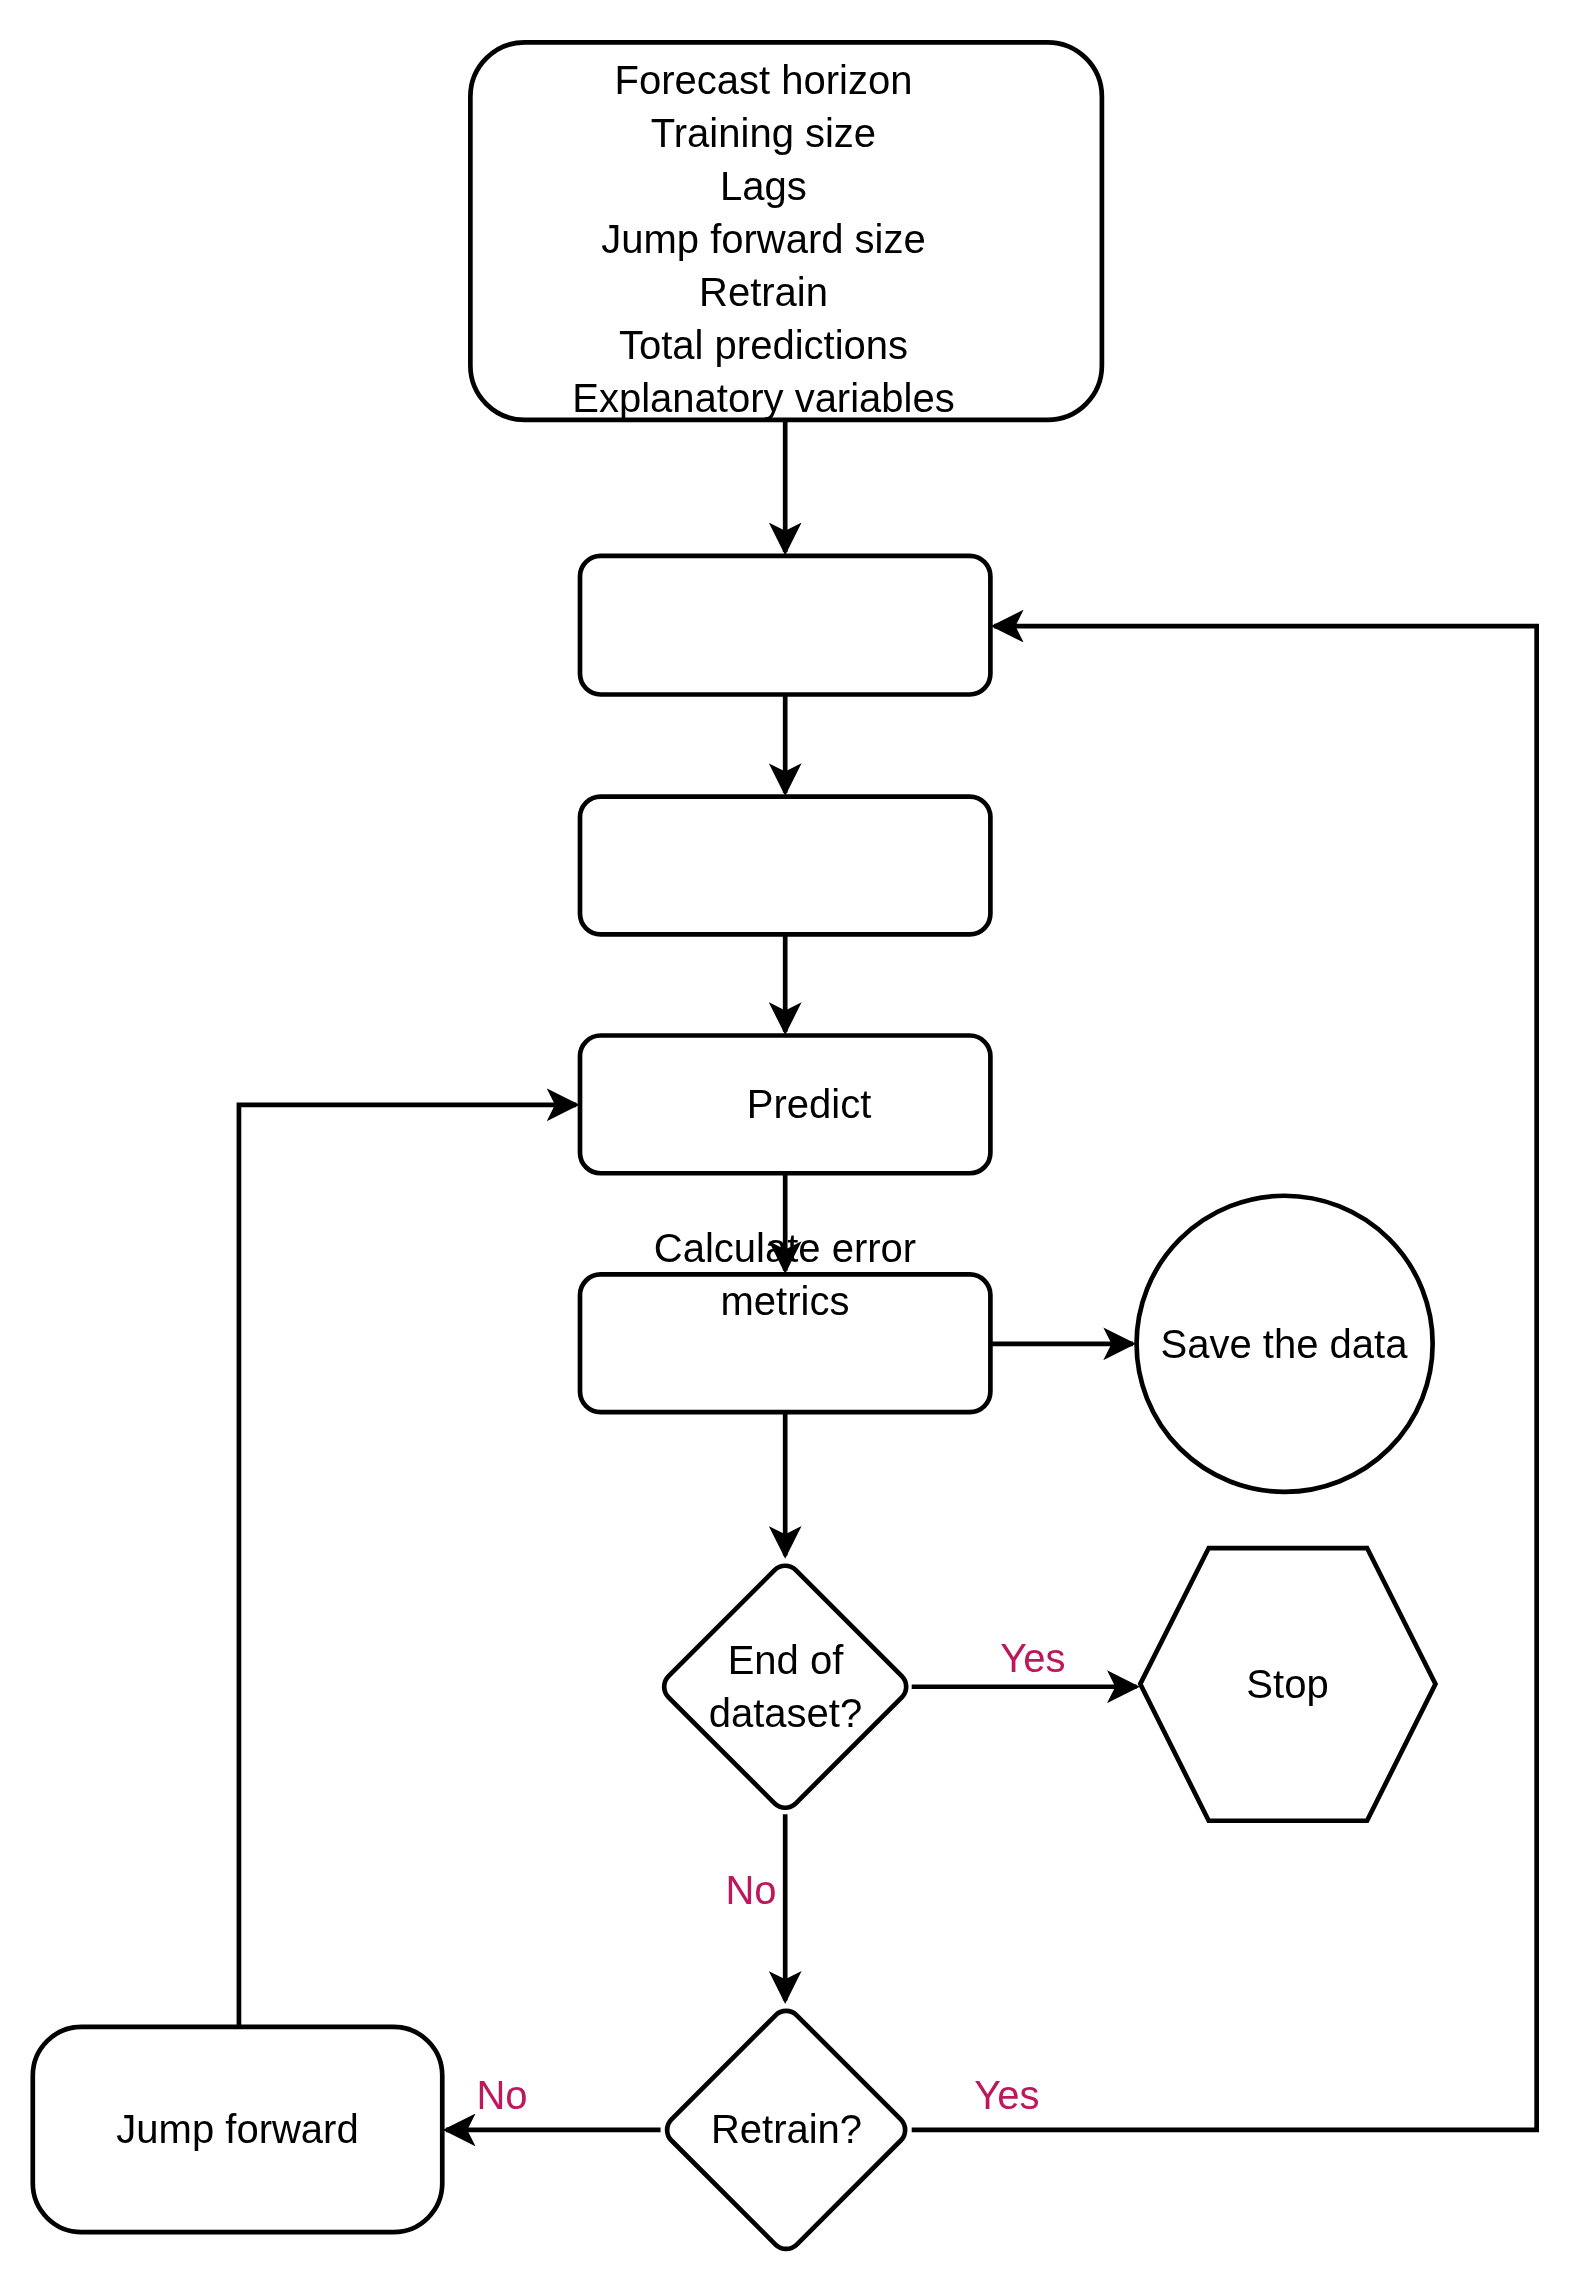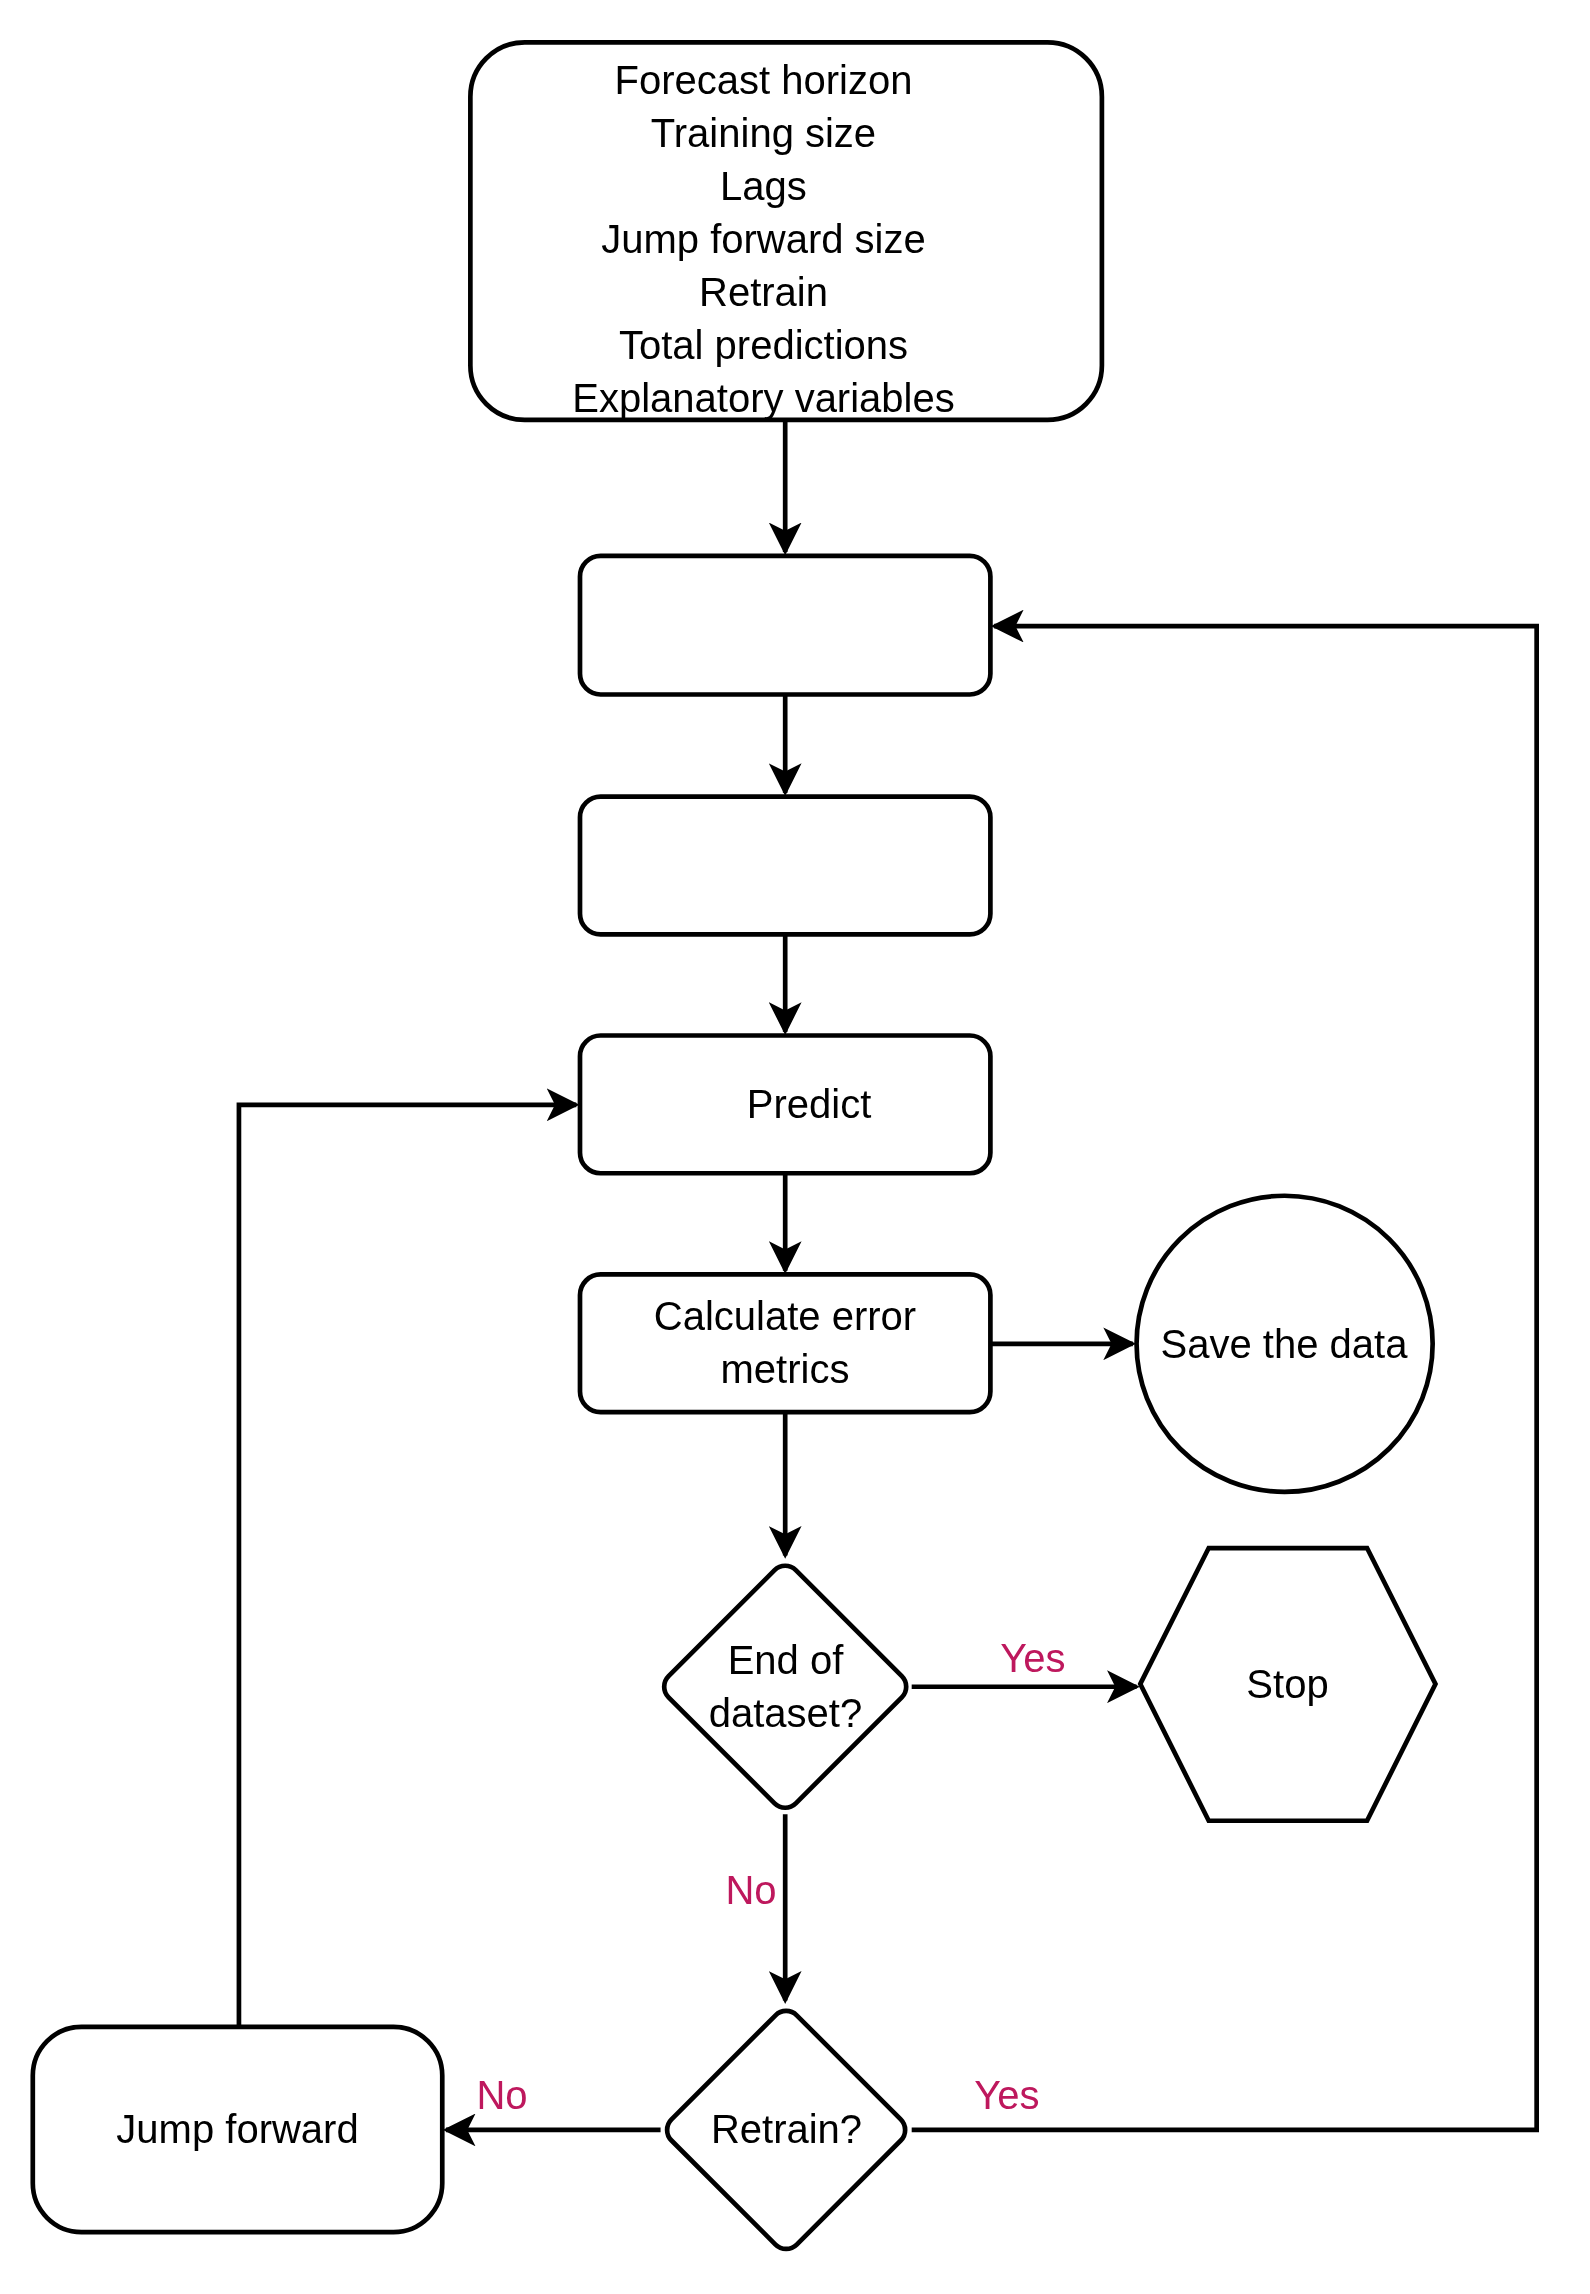--- a/index.html
+++ b/index.html
@@ -102,21 +102,21 @@
 Lags
 Jump forward size
 Retrain
 Total predictions
 Explanatory variables</div>
 
 
 
   <div class="node-label" style="left:604px; top:1035px; width:410px; height:138px;">Predict</div>
 
-  <div class="node-label" style="left:580px; top:1274px; width:410px; height:138px;">Calculate error
+  <div class="node-label" style="left:580px; top:1206px; width:410px; height:138px;">Calculate error
 metrics</div>
 
   <div class="node-label" style="left:1136px; top:1196px; width:296px; height:296px;">Save the data</div>
 
   <div class="node-label" style="left:659px; top:1559px; width:253px; height:255px;">End of
 dataset?</div>
 
   <div class="node-label" style="left:1140px; top:1548px; width:295px; height:273px;">Stop</div>
 
   <div class="node-label" style="left:661px; top:2004px; width:251px; height:251px;">Retrain?</div>

